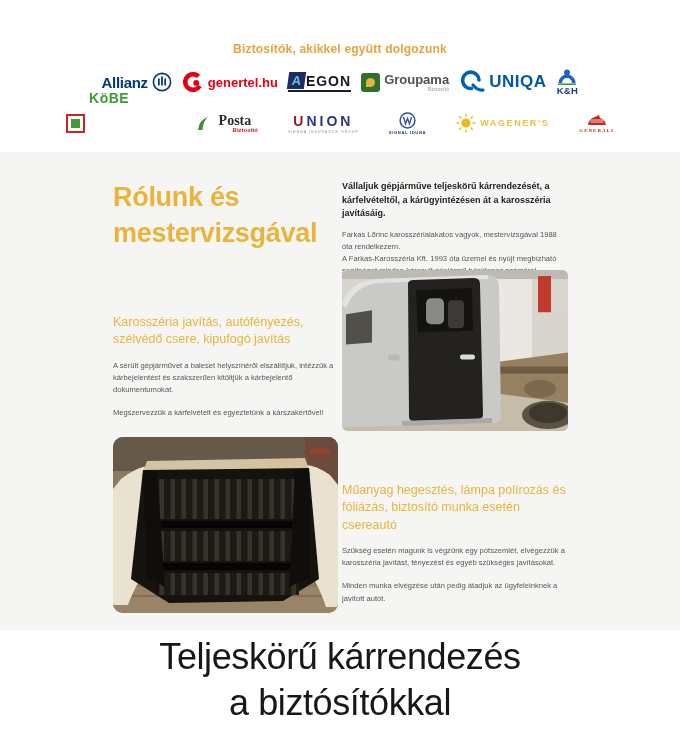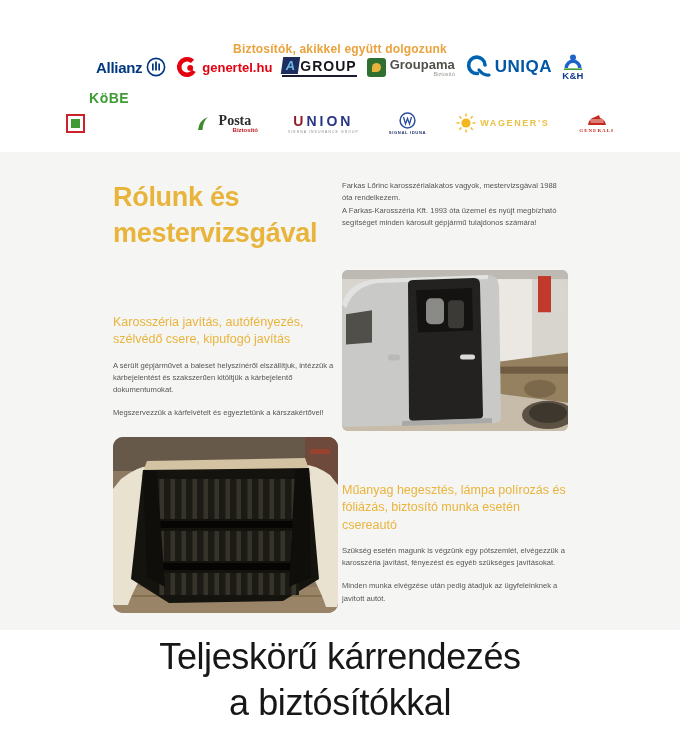--- a/index.html
+++ b/index.html
@@ -10,21 +10,21 @@
     font-family: "Liberation Sans", "DejaVu Sans", sans-serif;
   }
 
   
   .partners { position:absolute; top:0; left:0; width:680px; height:152px; background:#fff; }
   .partners-heading {
     position:absolute; top:42px; left:0; width:100%;
     text-align:center; color:#eaa23c; font-weight:bold; font-size:12px; letter-spacing:.2px;
   }
   .logo-row { position:absolute; left:60px; width:560px; display:flex; justify-content:center; align-items:center; }
-  .logo-row-1 { top:49px; height:36px; gap:10px; }
+  .logo-row-1 { top:64px; height:36px; gap:10px; }
   .logo-row-2 { top:104px; height:38px; gap:30px; }
   .logo { display:flex; align-items:center; gap:4px; flex:0 0 auto; }
 
   .allianz-text { color:#003781; font-weight:800; font-size:15px; letter-spacing:-.3px; }
   .genertel-text { color:#e3000f; font-weight:800; font-size:13px; }
   .aegon { border-bottom:2px solid #1b1b2f; padding-bottom:1px; gap:1px; }
   .aegon-mark { width:17px; height:17px; background:#1d2e5e; transform:skewX(-8deg);
     display:flex; align-items:center; justify-content:center; color:#6db7e8; font-weight:800; font-size:13px; }
   .aegon-text { color:#16161e; font-weight:700; font-size:14px; letter-spacing:1px; }
   .groupama-mark { width:19px; height:19px; background:#2f7030; border-radius:3px;
@@ -109,21 +109,21 @@
       <div class="logo">
         <svg width="22" height="22" viewBox="0 0 24 24">
           <circle cx="12" cy="12" r="8.5" fill="none" stroke="#e3000f" stroke-width="5" stroke-dasharray="42 12" transform="rotate(30 12 12)"></circle>
           <circle cx="15.5" cy="13" r="3.2" fill="#e3000f"></circle>
         </svg>
         <span class="genertel-text">genertel.hu</span>
       </div>
 
       <div class="logo aegon">
         <span class="aegon-mark">A</span>
-        <span class="aegon-text">GROUP</span>
+        <span class="aegon-text">EGON</span>
       </div>
 
       <div class="logo">
         <span class="groupama-mark">
             <i></i>
           </span>
         <span class="groupama-col">
           <span class="groupama-text">Groupama</span>
           <span class="groupama-sub">Biztosító</span>
         </span>
@@ -209,20 +209,21 @@
       </div>
     </div>
   </div>
 
   <div class="about-section">
     <div class="about-inner">
 
       <h2 class="about-title">Rólunk és mestervizsgával</h2>
 
       <div class="intro">
+        <p class="intro-bold">Vállaljuk gépjárműve teljeskörű kárrendezését, a kárfelvételtől, a kárügyintézésen át a karosszéria javításáig.</p>
         <p class="body-text">Farkas Lőrinc karosszérialakatos vagyok, mestervizsgával 1988 óta rendelkezem.</p>
         <p class="body-text">A Farkas-Karosszéria Kft. 1993 óta üzemel és nyújt megbízható segítséget minden károsult gépjármű tulajdonos számára!</p>
       </div>
 
       <div class="service1-block">
         <h3 class="service-title">Karosszéria javítás, autófényezés, szélvédő csere, kipufogó javítás</h3>
         <p class="body-text">A sérült gépjárművet a baleset helyszínéről elszállítjuk, intézzük a kárbejelentést és szakszerűen kitöltjük a kárbejelentő dokumentumokat.</p>
         <p class="body-text">Megszervezzük a kárfelvételt és egyeztetünk a kárszakértővel!</p>
       </div>
 

